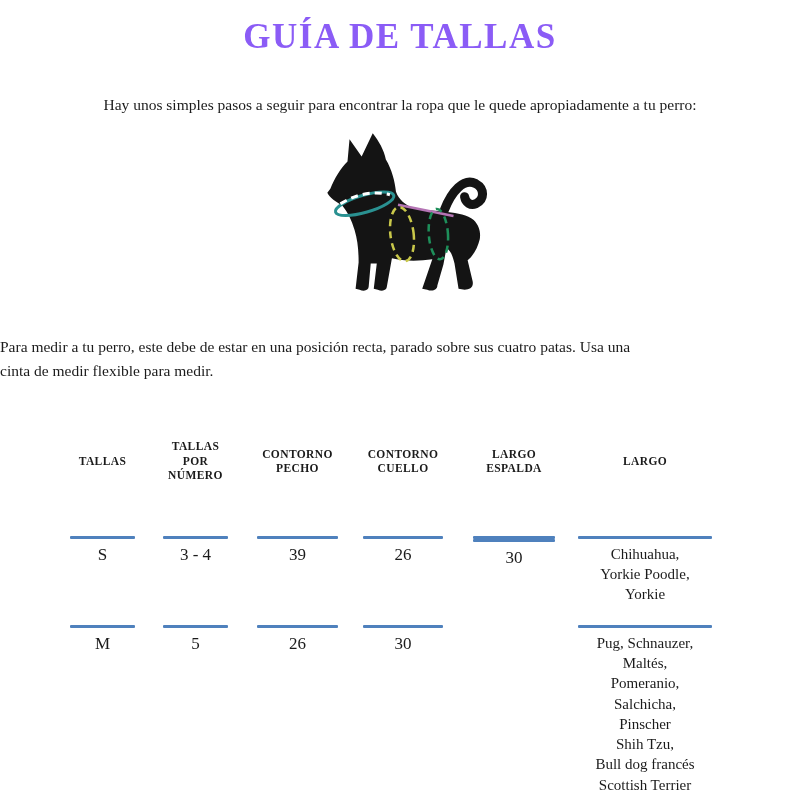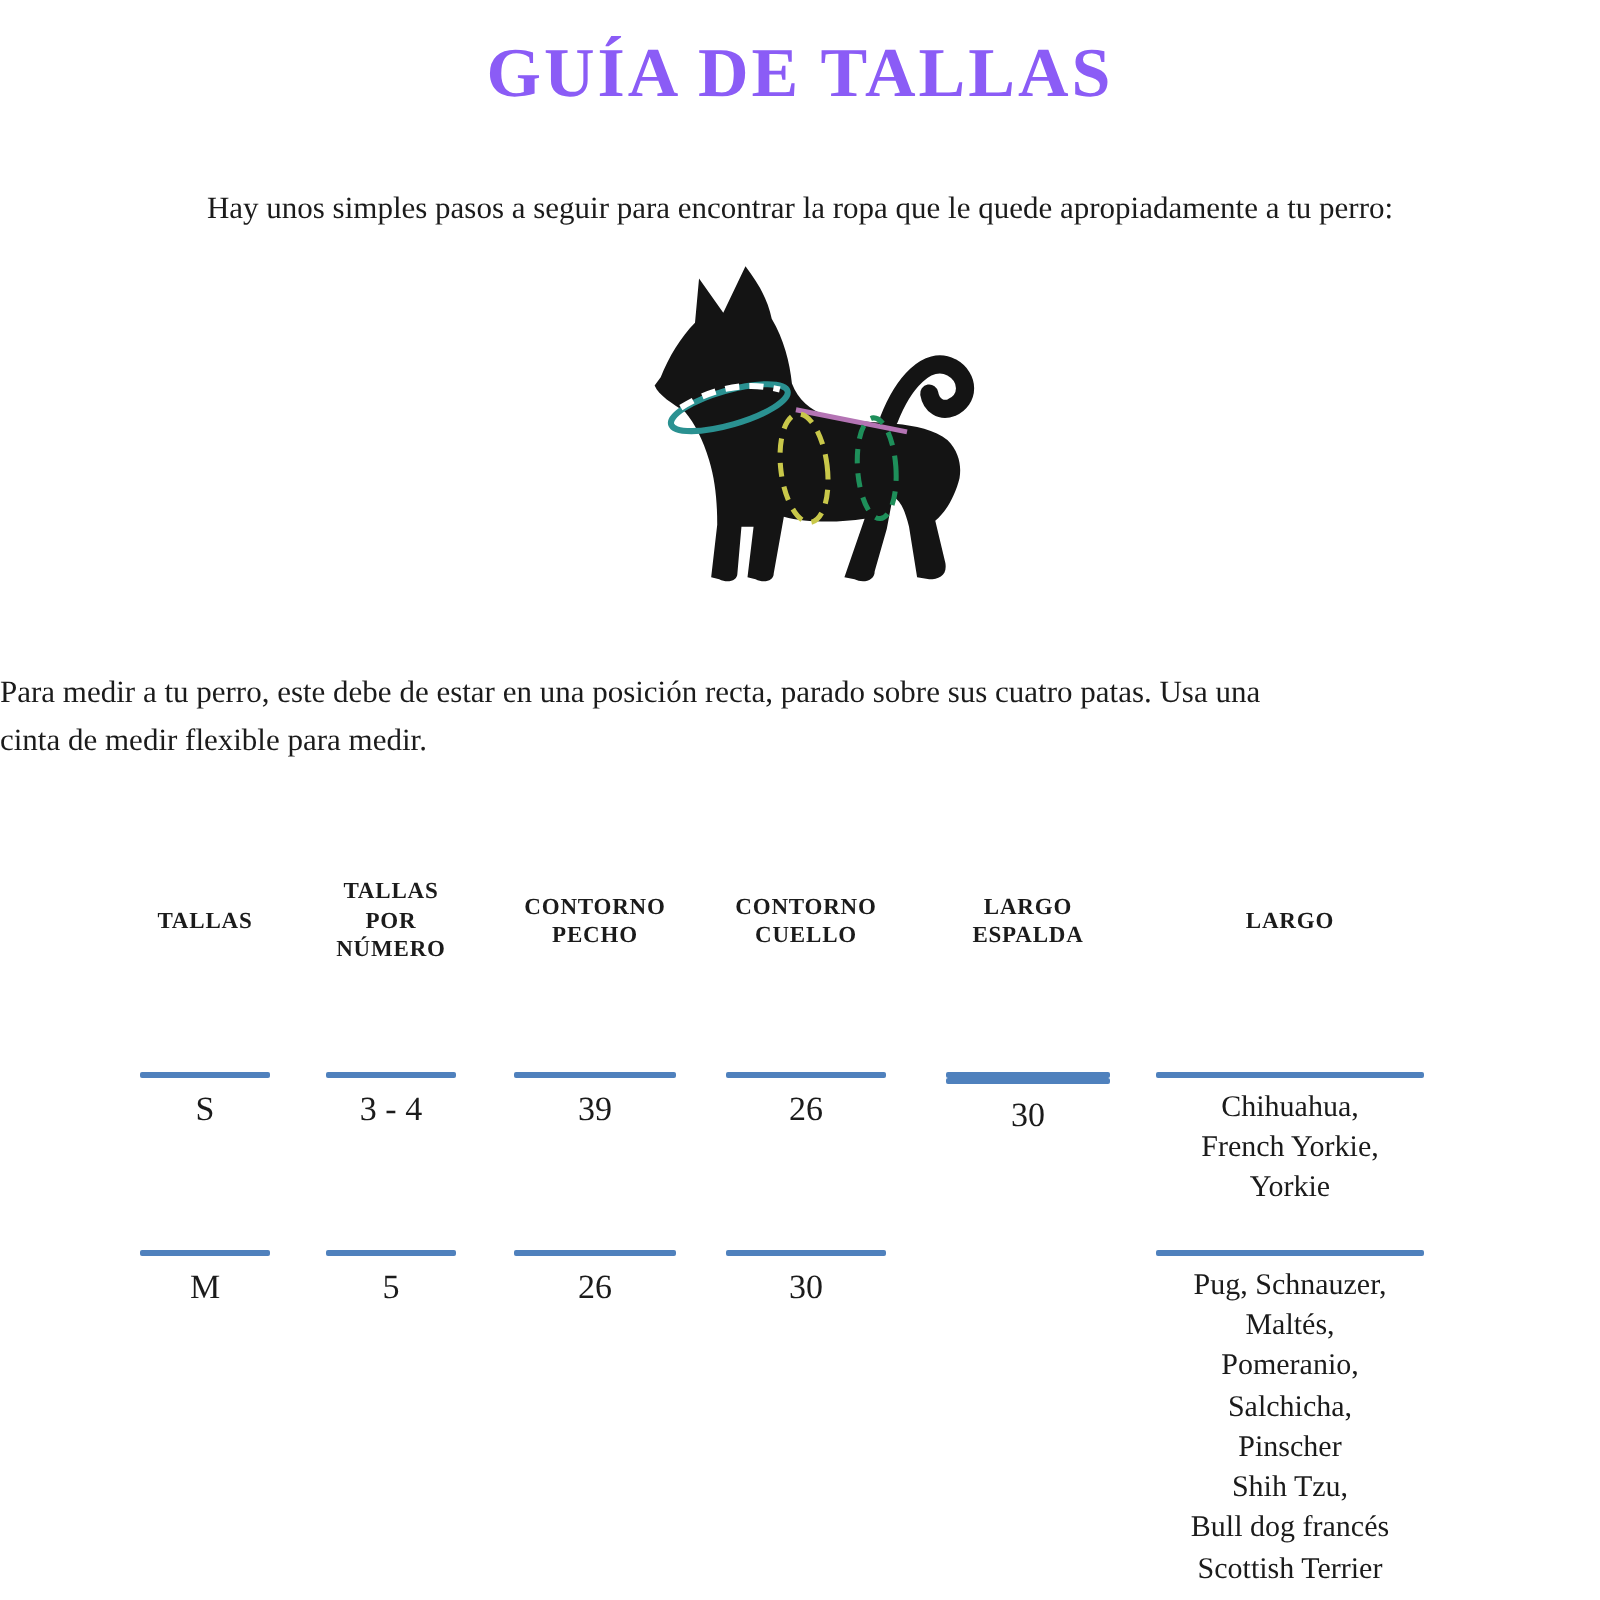--- a/index.html
+++ b/index.html
@@ -146,21 +146,21 @@
 ESPALDA</div>
       <div class="sep"></div>
       <div class="sep"></div>
       <div class="td td-m">30</div>
     </div>
 
     <div class="col col-6">
       <div class="th">LARGO</div>
       <div class="sep"></div>
       <div class="td td-raza">Chihuahua,
-French Yorkie,
+Yorkie Poodle,
 Yorkie</div>
       <div class="sep"></div>
       <div class="td td-m td-raza">Pug, Schnauzer,
 Maltés,
 Pomeranio,
 Salchicha,
 Pinscher
 Shih Tzu,
 Bull dog francés
 Scottish Terrier</div>

